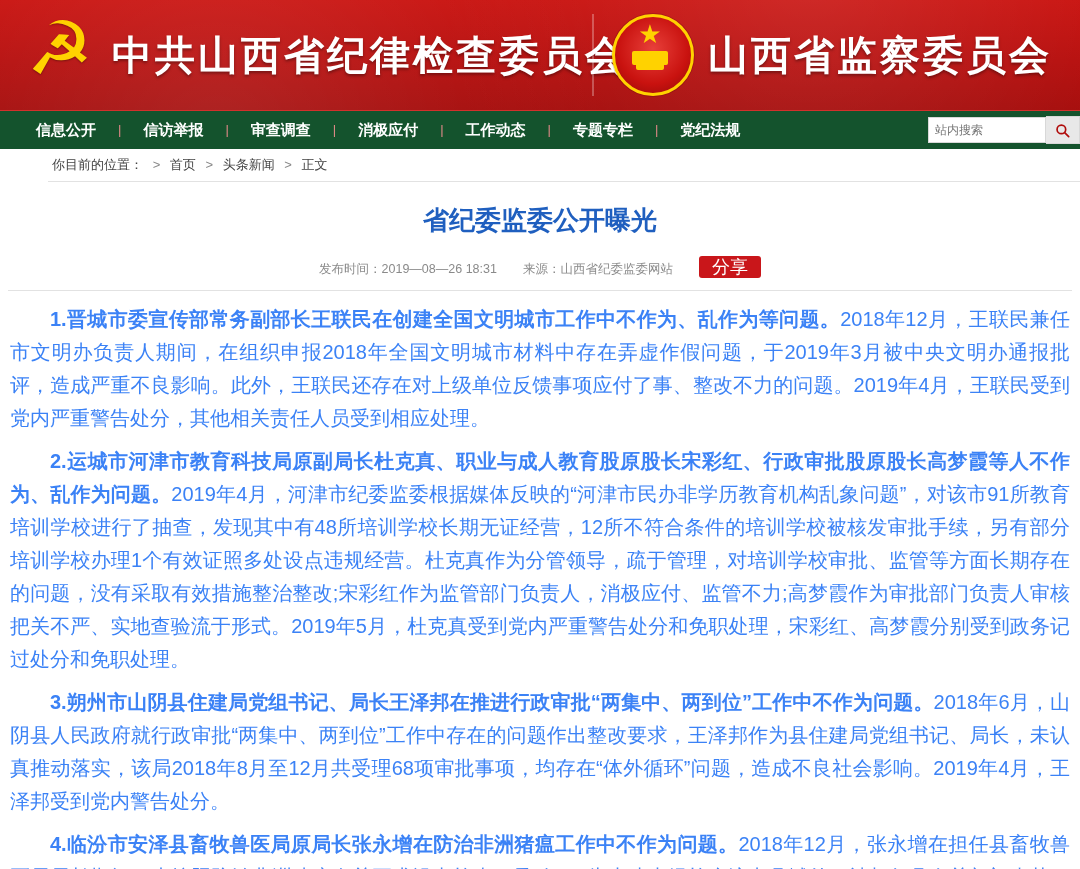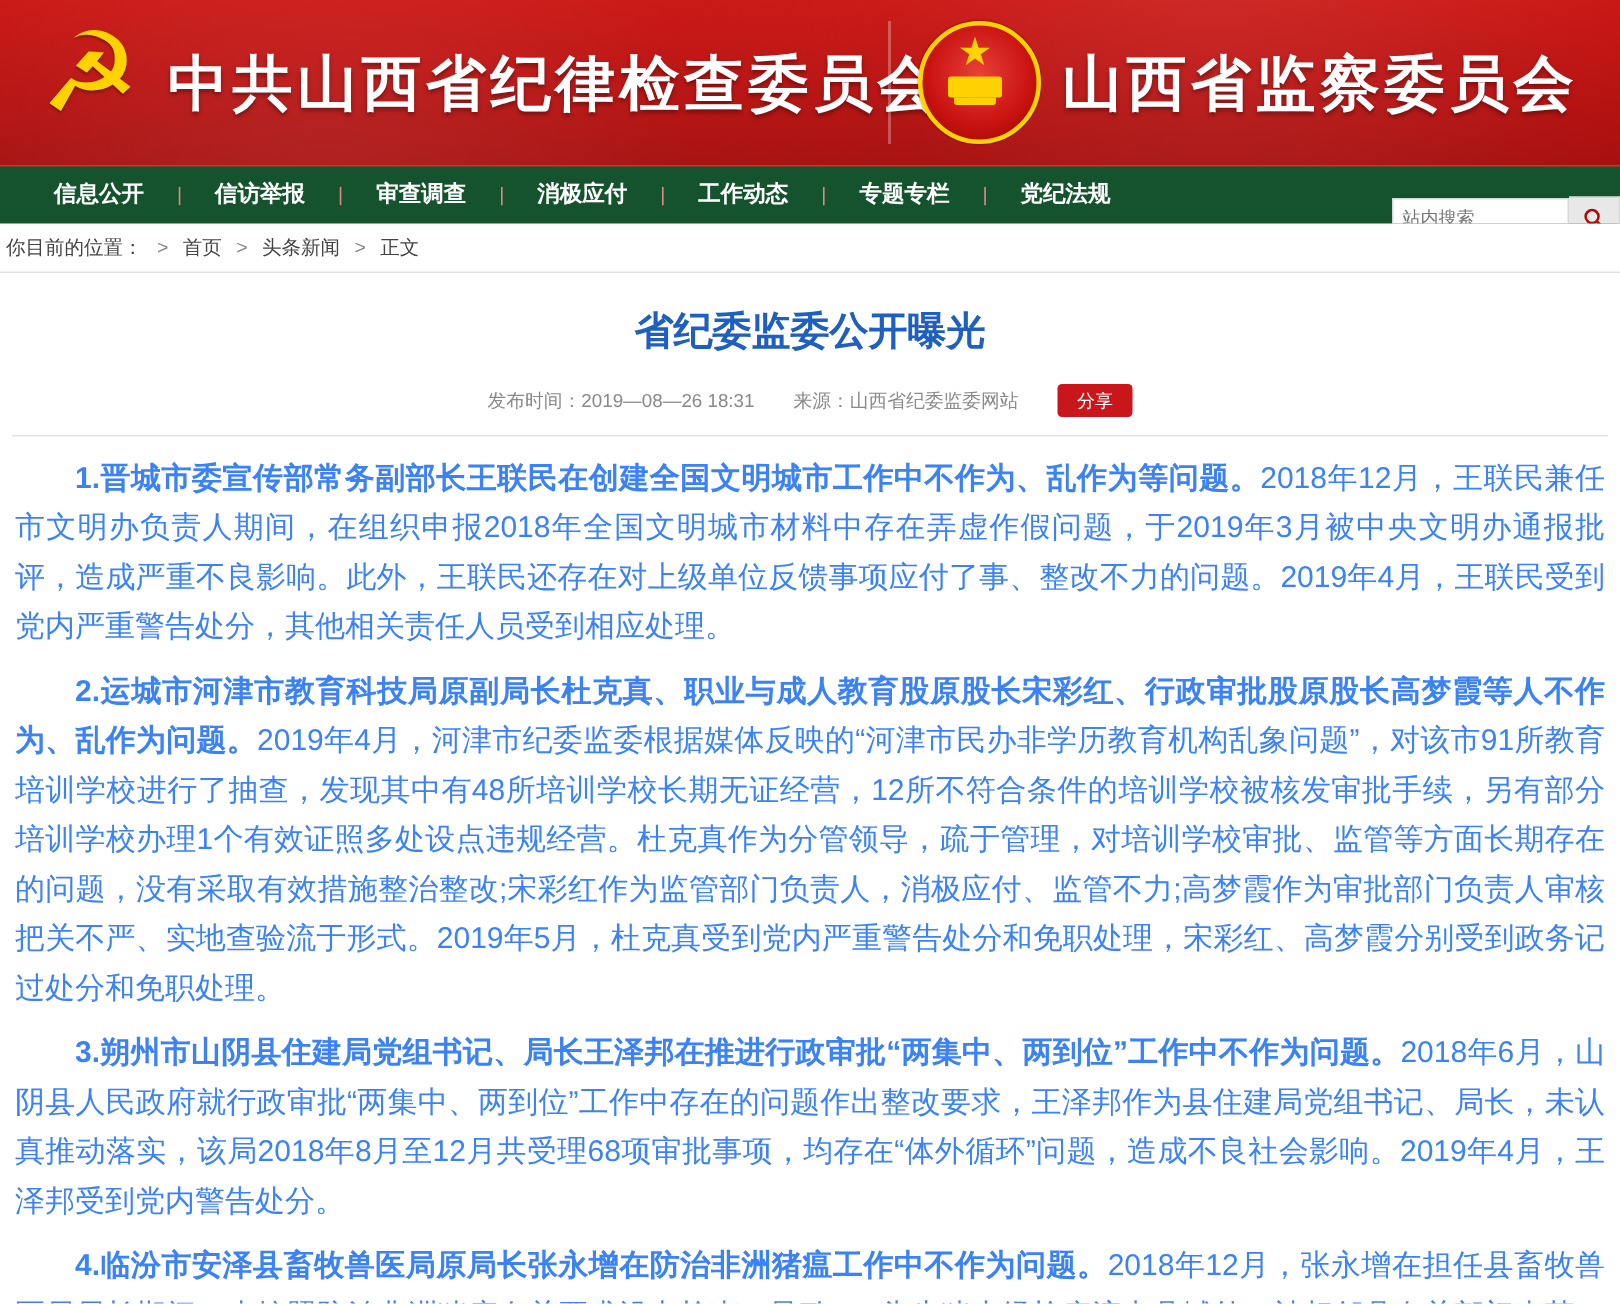--- a/index.html
+++ b/index.html
@@ -142,21 +142,21 @@
     cursor: pointer;
   }
   .nav-sep {
     color: #e08a88;
     font-size: 13px;
     line-height: 38px;
   }
   .search-wrap {
     position: absolute;
     right: 0;
-    top: 20px;
+    top: 5px;
     height: 28px;
     display: flex;
     align-items: center;
   }
   .search-input {
     width: 118px;
     height: 26px;
     border: 1px solid #d8d8d8;
     background: #fff;
     font-size: 12px;
@@ -182,20 +182,21 @@
 
   
   .breadcrumb {
     height: 32px;
     line-height: 32px;
     padding-left: 4px;
     font-size: 13px;
     color: #444;
     border-bottom: 1px solid #e2e2e2;
     white-space: nowrap;
+    margin-left: 48px;
   }
   .breadcrumb .sep { color: #888; margin: 0 6px; }
   .breadcrumb .crumb-link { color: #444; cursor: pointer; }
 
   
   .article {
     padding: 0 8px;
   }
   .title-block {
     text-align: center;
@@ -206,29 +207,29 @@
     font-size: 26px;
     font-weight: bold;
     line-height: 32px;
   }
   .meta-row {
     text-align: center;
     font-size: 12.5px;
     color: #8a8a8a;
     padding: 14px 0 10px;
     display: flex;
-    align-items: center;
+    align-items: flex-end;
     justify-content: center;
     gap: 26px;
   }
   .meta-item { white-space: nowrap; }
   .share-btn {
     background: #c9161a;
     color: #fff;
-    font-size: 12px;
+    font-size: 18px;
     padding: 3px 13px;
     border-radius: 3px;
     cursor: pointer;
     line-height: 16px;
   }
   .divider {
     height: 1px;
     background: #e2e2e2;
     margin: 2px 0 0;
   }

